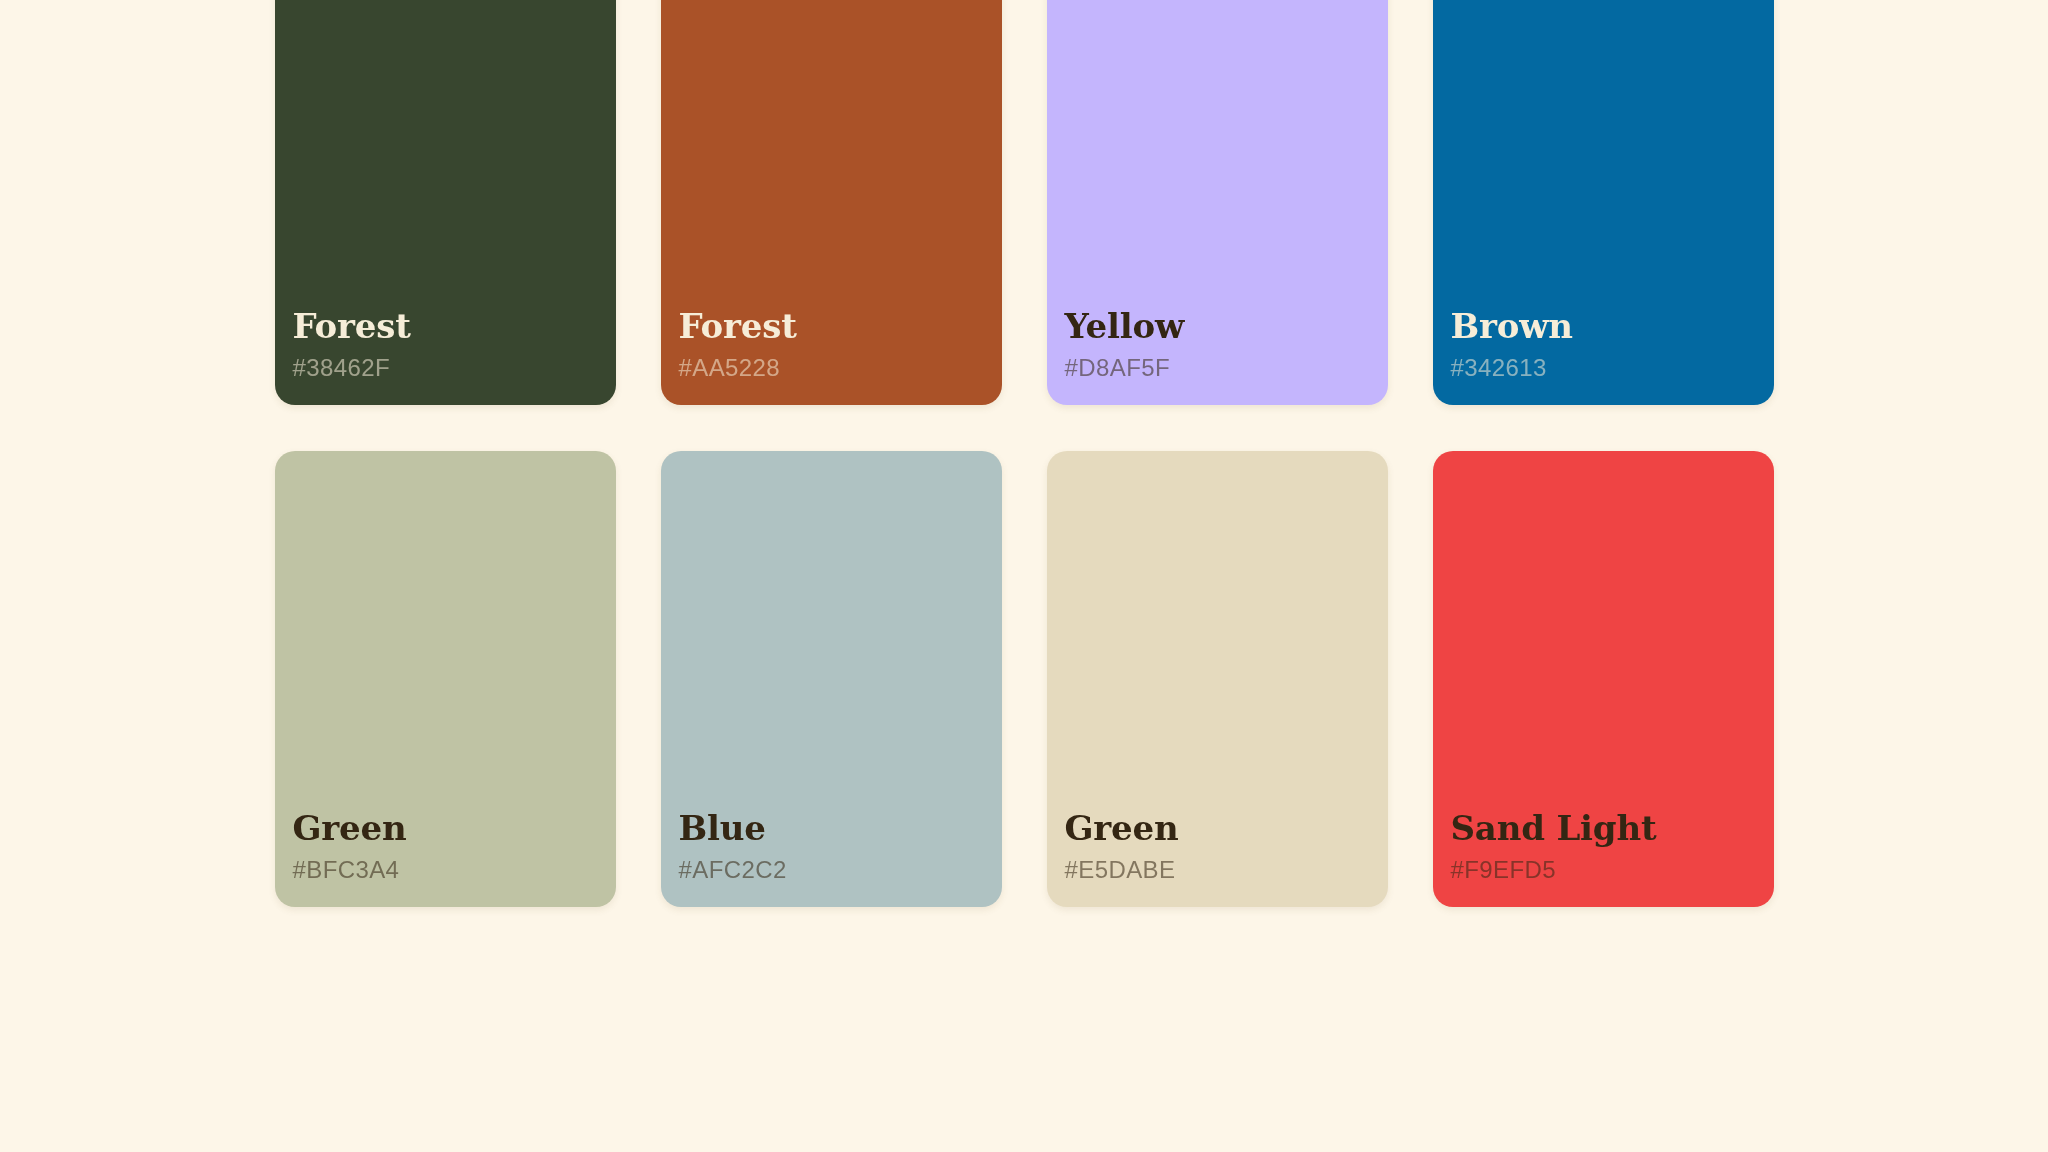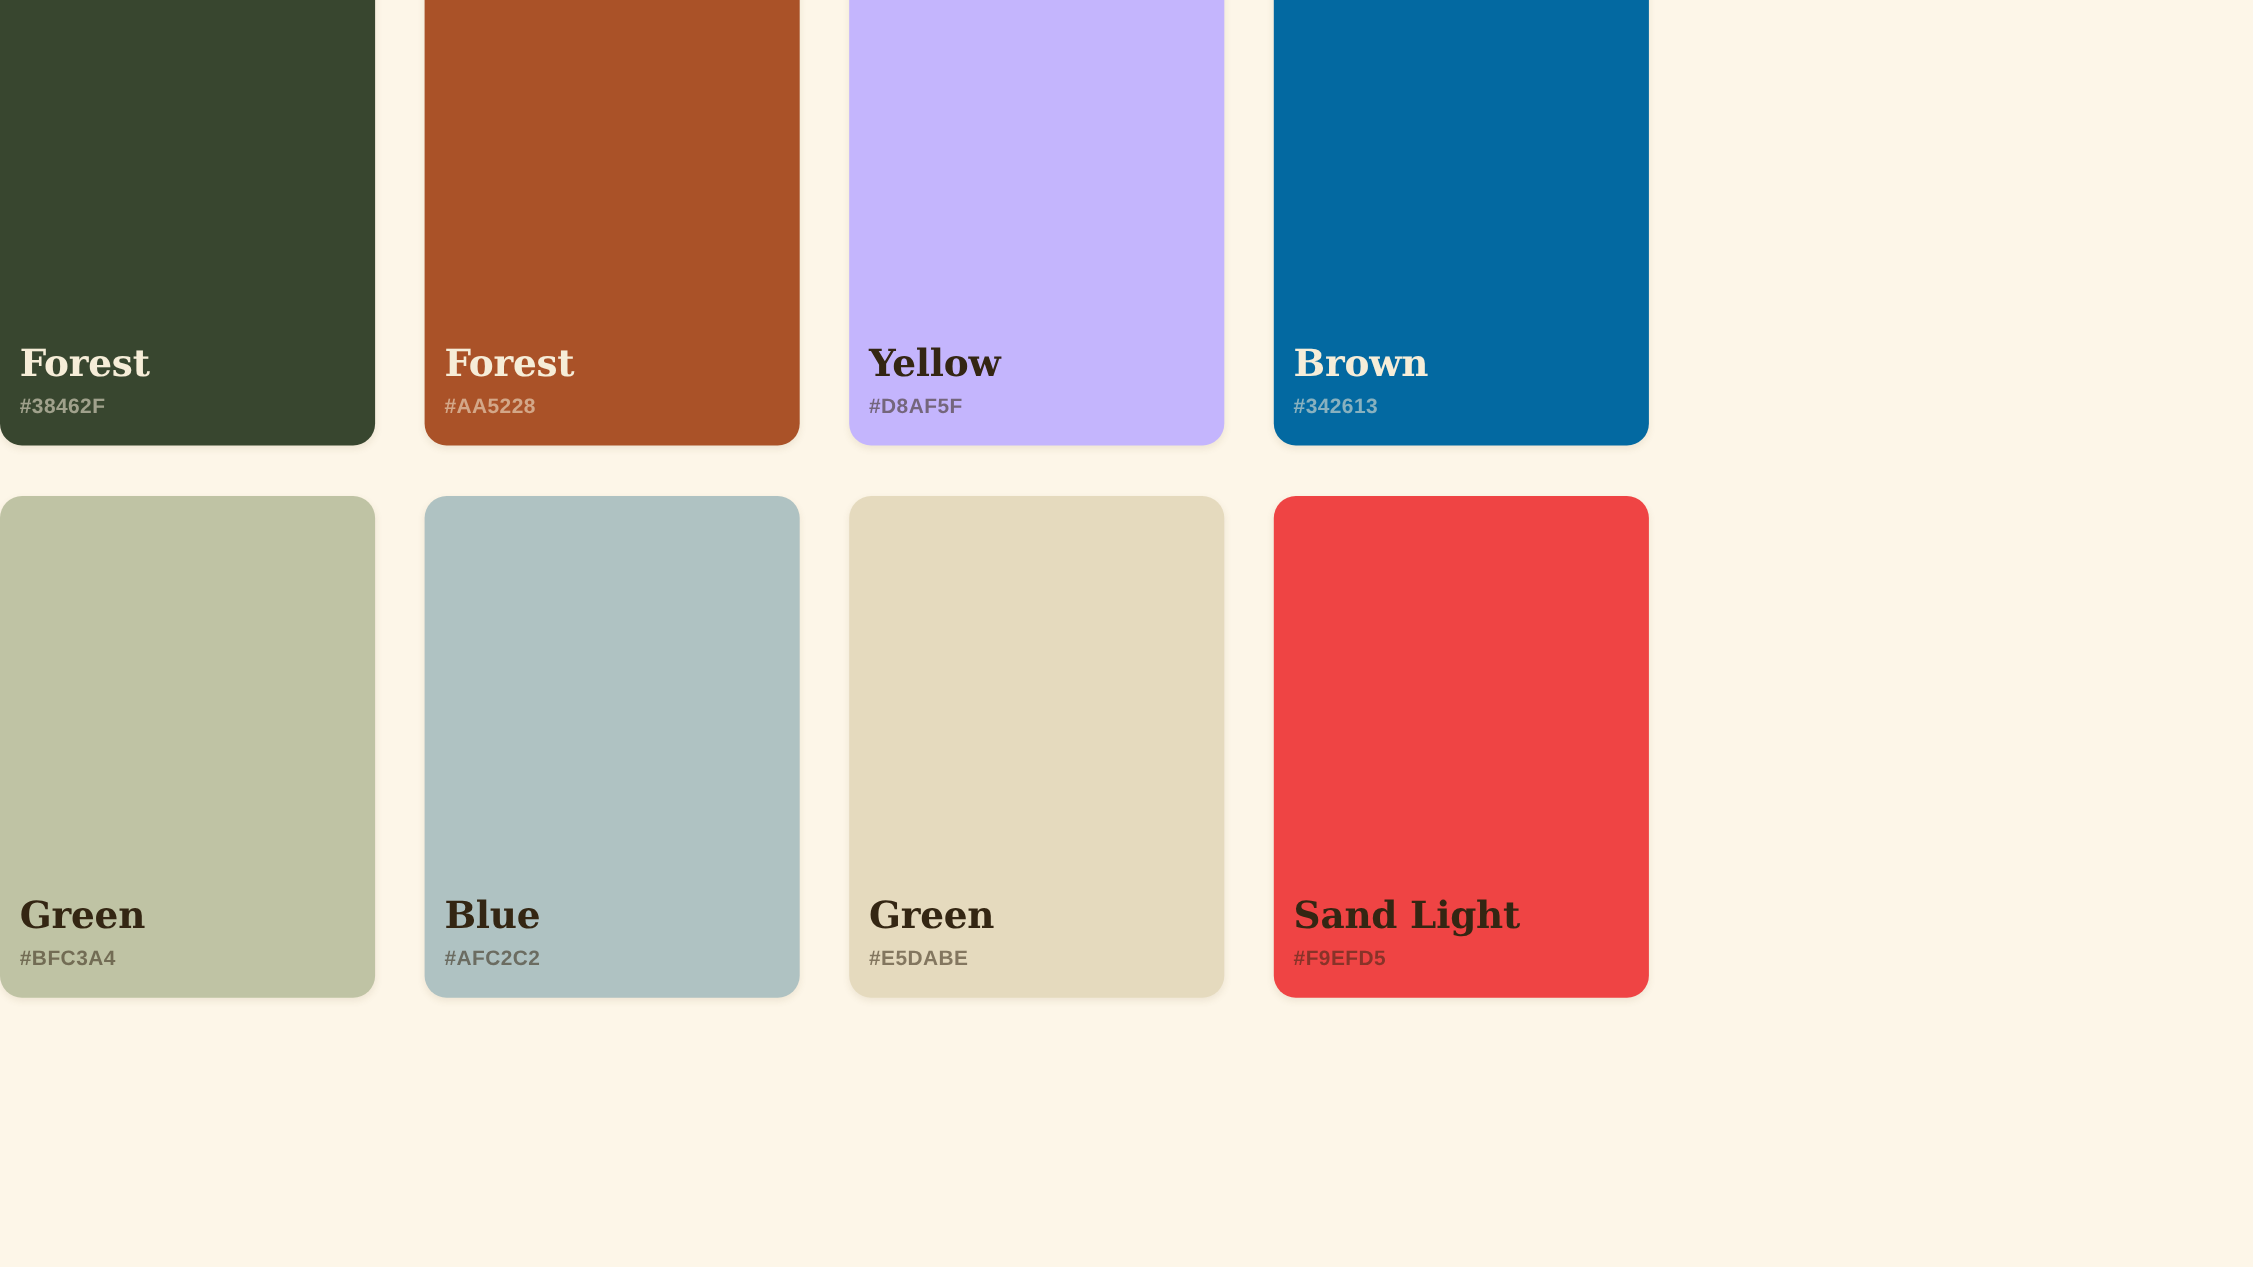--- a/index.html
+++ b/index.html
@@ -13,21 +13,21 @@
     overflow: hidden;
     font-family: "Liberation Sans", sans-serif;
   }
 
   #palette-page {
     width: 2048px;
     height: 856px;
     box-sizing: border-box;
     display: flex;
     align-items: center;
-    justify-content: flex-start;
+    justify-content: center;
   }
 
   #swatch-grid {
     display: grid;
     grid-template-columns: repeat(4, 341px);
     grid-template-rows: repeat(2, 456px);
     column-gap: 45px;
     row-gap: 46px;
     width: 1499px;
     height: 958px;
@@ -51,22 +51,22 @@
     font-weight: bold;
     font-size: 34px;
     line-height: 1.08;
     letter-spacing: -0.2px;
     margin: 0 0 10px 0;
     white-space: nowrap;
   }
 
   .swatch-hex {
     font-family: "Liberation Sans", sans-serif;
-    font-weight: bold;
-    font-size: 19px;
+    font-weight: normal;
+    font-size: 24px;
     line-height: 1.1;
     letter-spacing: 0.4px;
     margin: 0;
     white-space: nowrap;
   }
 
   
   .swatch-card.on-dark .swatch-name { color: #F6EDD8; }
   .swatch-card.on-dark .swatch-hex  { color: #F6EDD8; opacity: 0.55; }
 

